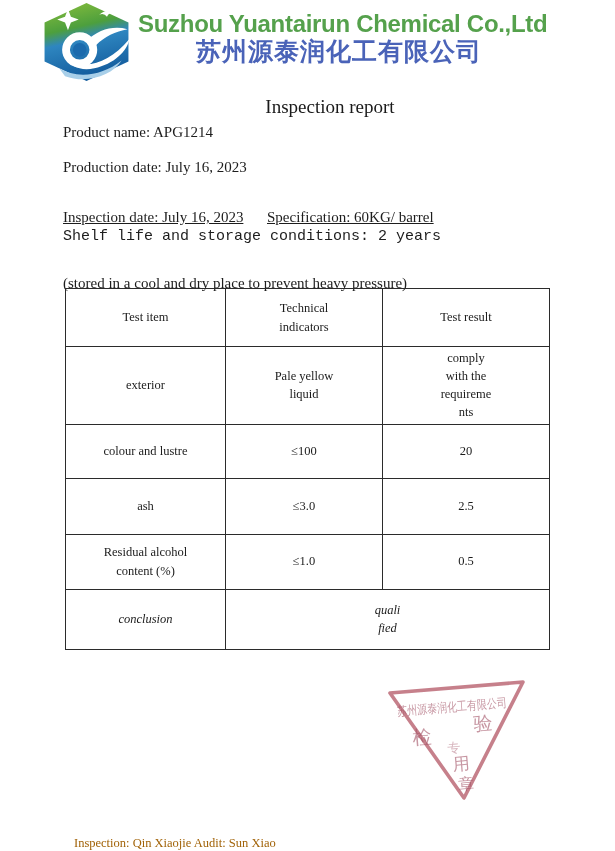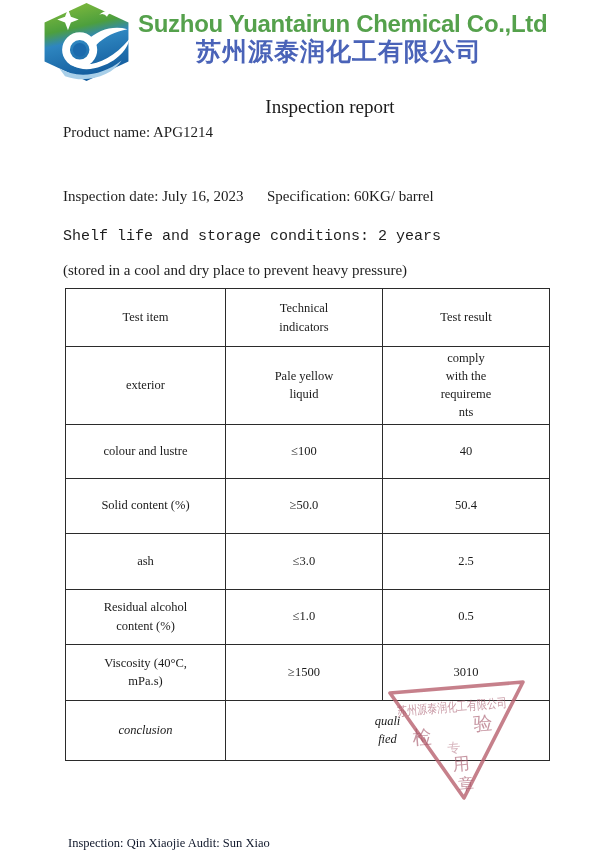--- a/index.html
+++ b/index.html
@@ -56,23 +56,23 @@
   .info-line {
     position: absolute;
     left: 63px;
     font-size: 15px;
     color: #1d1d1d;
     white-space: nowrap;
   }
   .info-col2 { left: 267px; }
   .y-product    { top: 124px; }
   .y-production { top: 159px; }
-  .y-inspection { top: 188px; }
+  .y-inspection { top: 209px; text-decoration: underline; }
   .y-shelf      { top: 228px; font-family: Liberation Mono, monospace; }
-  .y-stored     { top: 262px; }
+  .y-stored     { top: 275px; }
 
   
   table.report-table {
     position: absolute;
     left: 65px; top: 288px;
     width: 484px;
     border-collapse: collapse;
     table-layout: fixed;
     font-size: 12.5px;
     color: #1b1b1b;
@@ -97,23 +97,23 @@
   .stamp {
     position: absolute;
     left: 368px; top: 666px;
     width: 176px; height: 152px;
     pointer-events: none;
   }
 
   
   .footer-line {
     position: absolute;
-    left: 68px; top: 836px;
+    left: 74px; top: 836px;
     font-size: 12.5px;
-    color: #0f172a;
+    color: #a16207;
     white-space: nowrap;
   }
 </style>
 </head>
 <body>
 
 <div class="page">
 
   <div class="logo">
     <svg viewBox="0 0 100 82" width="99" height="80">
@@ -142,20 +142,21 @@
   </div>
 
   <div class="company-block">
     <div class="company-en">Suzhou Yuantairun Chemical Co.,Ltd</div>
     <div class="company-zh">苏州源泰润化工有限公司</div>
   </div>
 
   <div class="report-title">Inspection report</div>
 
   <div class="info-line y-product">Product name: APG1214</div>
+  <div class="info-line y-production">Production date: July 16, 2023</div>
   <div class="info-line y-inspection">Inspection date: July 16, 2023</div>
   <div class="info-line info-col2 y-inspection">Specification: 60KG/ barrel</div>
   <div class="info-line y-shelf">Shelf life and storage conditions: 2 years</div>
   <div class="info-line y-stored">(stored in a cool and dry place to prevent heavy pressure)</div>
 
   <table class="report-table">
     <colgroup>
       <col style="width:160px">
         <col style="width:157px">
         <col style="width:167px">
@@ -172,43 +173,32 @@
       <td>Pale yellow
 liquid</td>
       <td>comply
 with the
 requireme
 nts</td>
     </tr>
     <tr class="rh-colour">
       <td>colour and lustre</td>
       <td>≤100</td>
-      <td>40</td>
-    </tr>
-    <tr class="rh-std">
-      <td>Solid content (%)</td>
-      <td>≥50.0</td>
-      <td>50.4</td>
+      <td>20</td>
     </tr>
     <tr class="rh-ash">
       <td>ash</td>
       <td>≤3.0</td>
       <td>2.5</td>
     </tr>
     <tr class="rh-std">
       <td>Residual alcohol
 content (%)</td>
       <td>≤1.0</td>
       <td>0.5</td>
-    </tr>
-    <tr class="rh-visc">
-      <td>Viscosity (40°C,
-mPa.s)</td>
-      <td>≥1500</td>
-      <td>3010</td>
     </tr>
     <tr class="rh-conclusion">
       <td>conclusion</td>
       <td colspan="2">quali
 fied</td>
     </tr>
   </tbody>
     </table>
 
   <div class="stamp">

